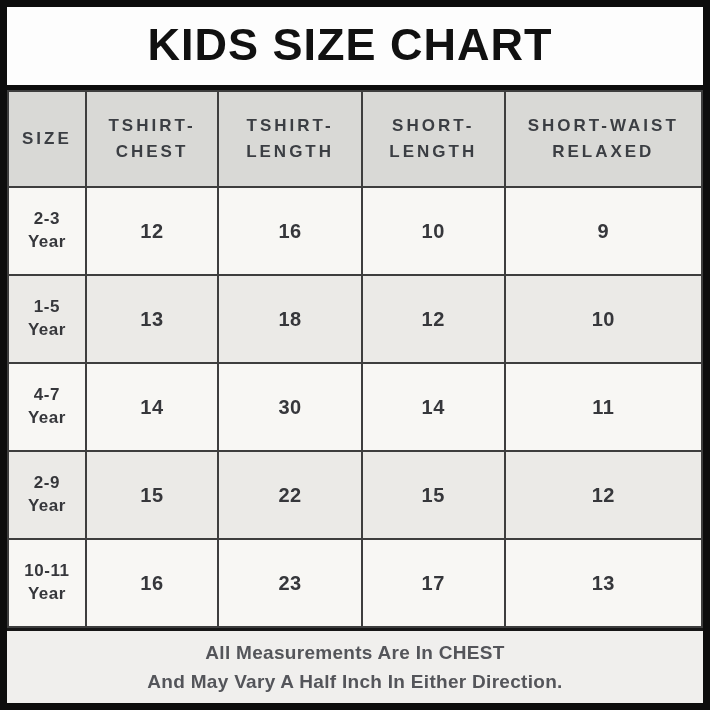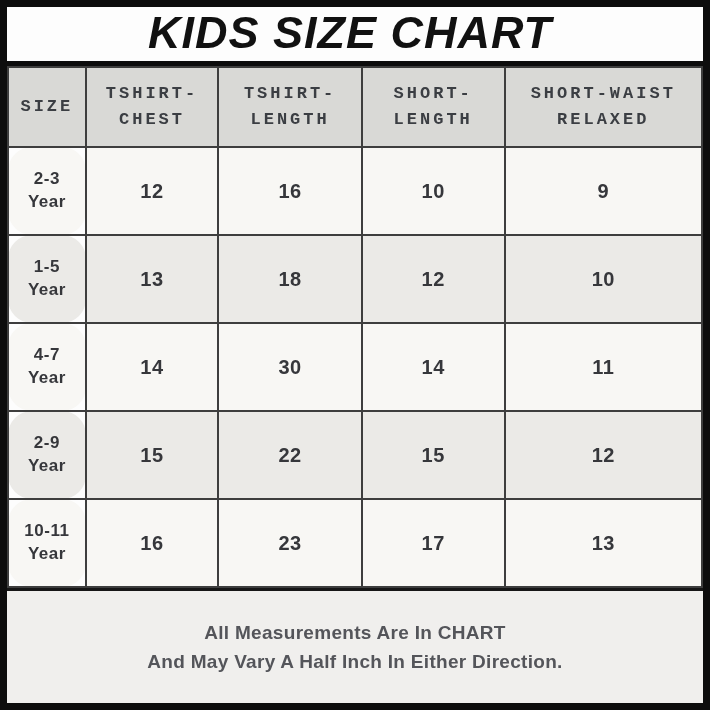--- a/index.html
+++ b/index.html
@@ -23,64 +23,62 @@
   .title-band {
     box-sizing: border-box;
     flex: 0 0 59px;
     background: #fdfdfd;
     border-bottom: 5px solid #0d0d0d;
     display: flex;
     align-items: center;
     justify-content: center;
   }
   .title-band h1 {
-    margin: 0;
+    margin: 12px;
     padding: 0 10px 2px 0;
-    font-style: italic;
     font-weight: bold;
     font-size: 45px;
     letter-spacing: 1px;
     color: #111111;
     white-space: nowrap;
   }
   table.size-table {
     flex: 0 0 auto;
     width: 100%;
     border-collapse: collapse;
     table-layout: fixed;
   }
   .size-table th,
   .size-table td {
     border: 2px solid #3e3e3e;
     text-align: center;
     vertical-align: middle;
     padding: 0;
   }
-  .size-table thead tr { height: 80px; font-family: Liberation Mono, monospace; }
+  .size-table thead tr { height: 96px; }
   .size-table tbody tr { height: 88px; }
   .size-table th {
     background: #d9d9d6;
     color: #3b3e43;
     font-size: 17px;
     font-weight: bold;
     letter-spacing: 3px;
     line-height: 1.55;
   }
   .size-table tbody tr:nth-child(odd) td { background: #f8f7f4; }
   .size-table tbody tr:nth-child(even) td { background: #ebeae7; }
   .size-table td {
     font-size: 20px;
     font-weight: bold;
     color: #36373b;
     letter-spacing: 0.5px;
   }
   .size-table td.size-cell {
     font-size: 17px;
     line-height: 1.35;
-    border-radius: 24px;
   }
   .footer-note {
     flex: 1 1 auto;
     min-height: 0;
     background: #f0efed;
     border-top: 3px solid #161616;
     display: flex;
     flex-direction: column;
     justify-content: center;
     align-items: center;
@@ -182,17 +180,17 @@
           </td>
           <td>16</td>
           <td>23</td>
           <td>17</td>
           <td>13</td>
         </tr>
       </tbody>
   </table>
 
   <div class="footer-note">
-    <p>All Measurements Are In CHART</p>
+    <p>All Measurements Are In CHEST</p>
     <p>And May Vary A Half Inch In Either Direction.</p>
   </div>
 
 </div>
 
 </body></html>

